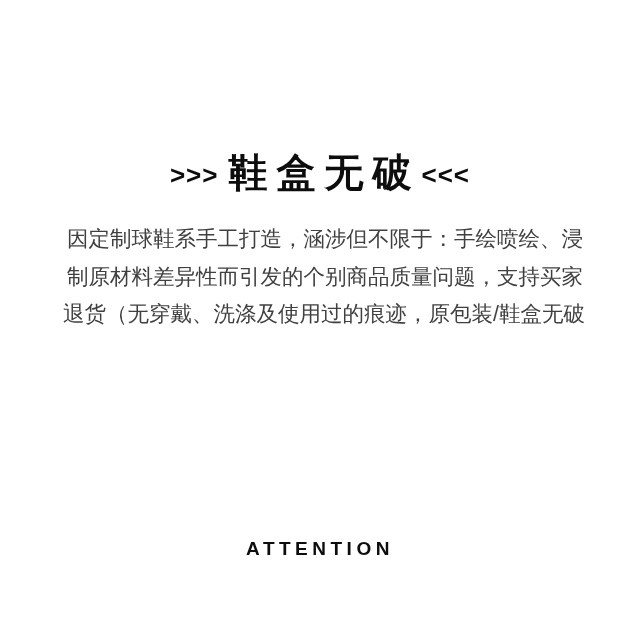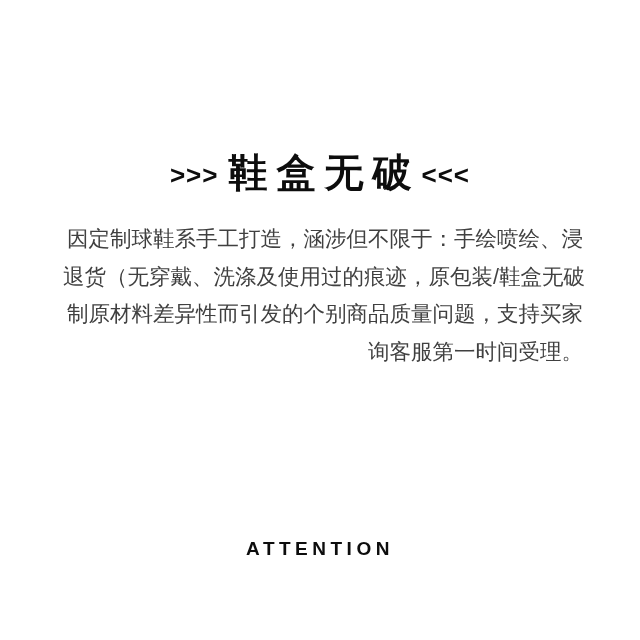--- a/index.html
+++ b/index.html
@@ -75,20 +75,19 @@
 <div class="page">
 
   <div class="title-row">
     <span class="title-arrows">&gt;&gt;&gt;</span>
     <span class="title-text">鞋盒无破</span>
     <span class="title-arrows">&lt;&lt;&lt;</span>
   </div>
 
   <div class="body-text">
     <div class="body-line">因定制球鞋系手工打造，涵涉但不限于：手绘喷绘、浸</div>
+    <div class="body-line">制原材料差异性而引发的个别商品质量问题，支持买家</div>
     <div class="body-line">退货（无穿戴、洗涤及使用过的痕迹，原包装/鞋盒无破</div>
-    <div class="body-line">制原材料差异性而引发的个别商品质量问题，支持买家</div>
-    <div class="body-line">询客服第一时间受理。</div>
   </div>
 
   <div class="footer-label">ATTENTION</div>
 
 </div>
 
 </body></html>

